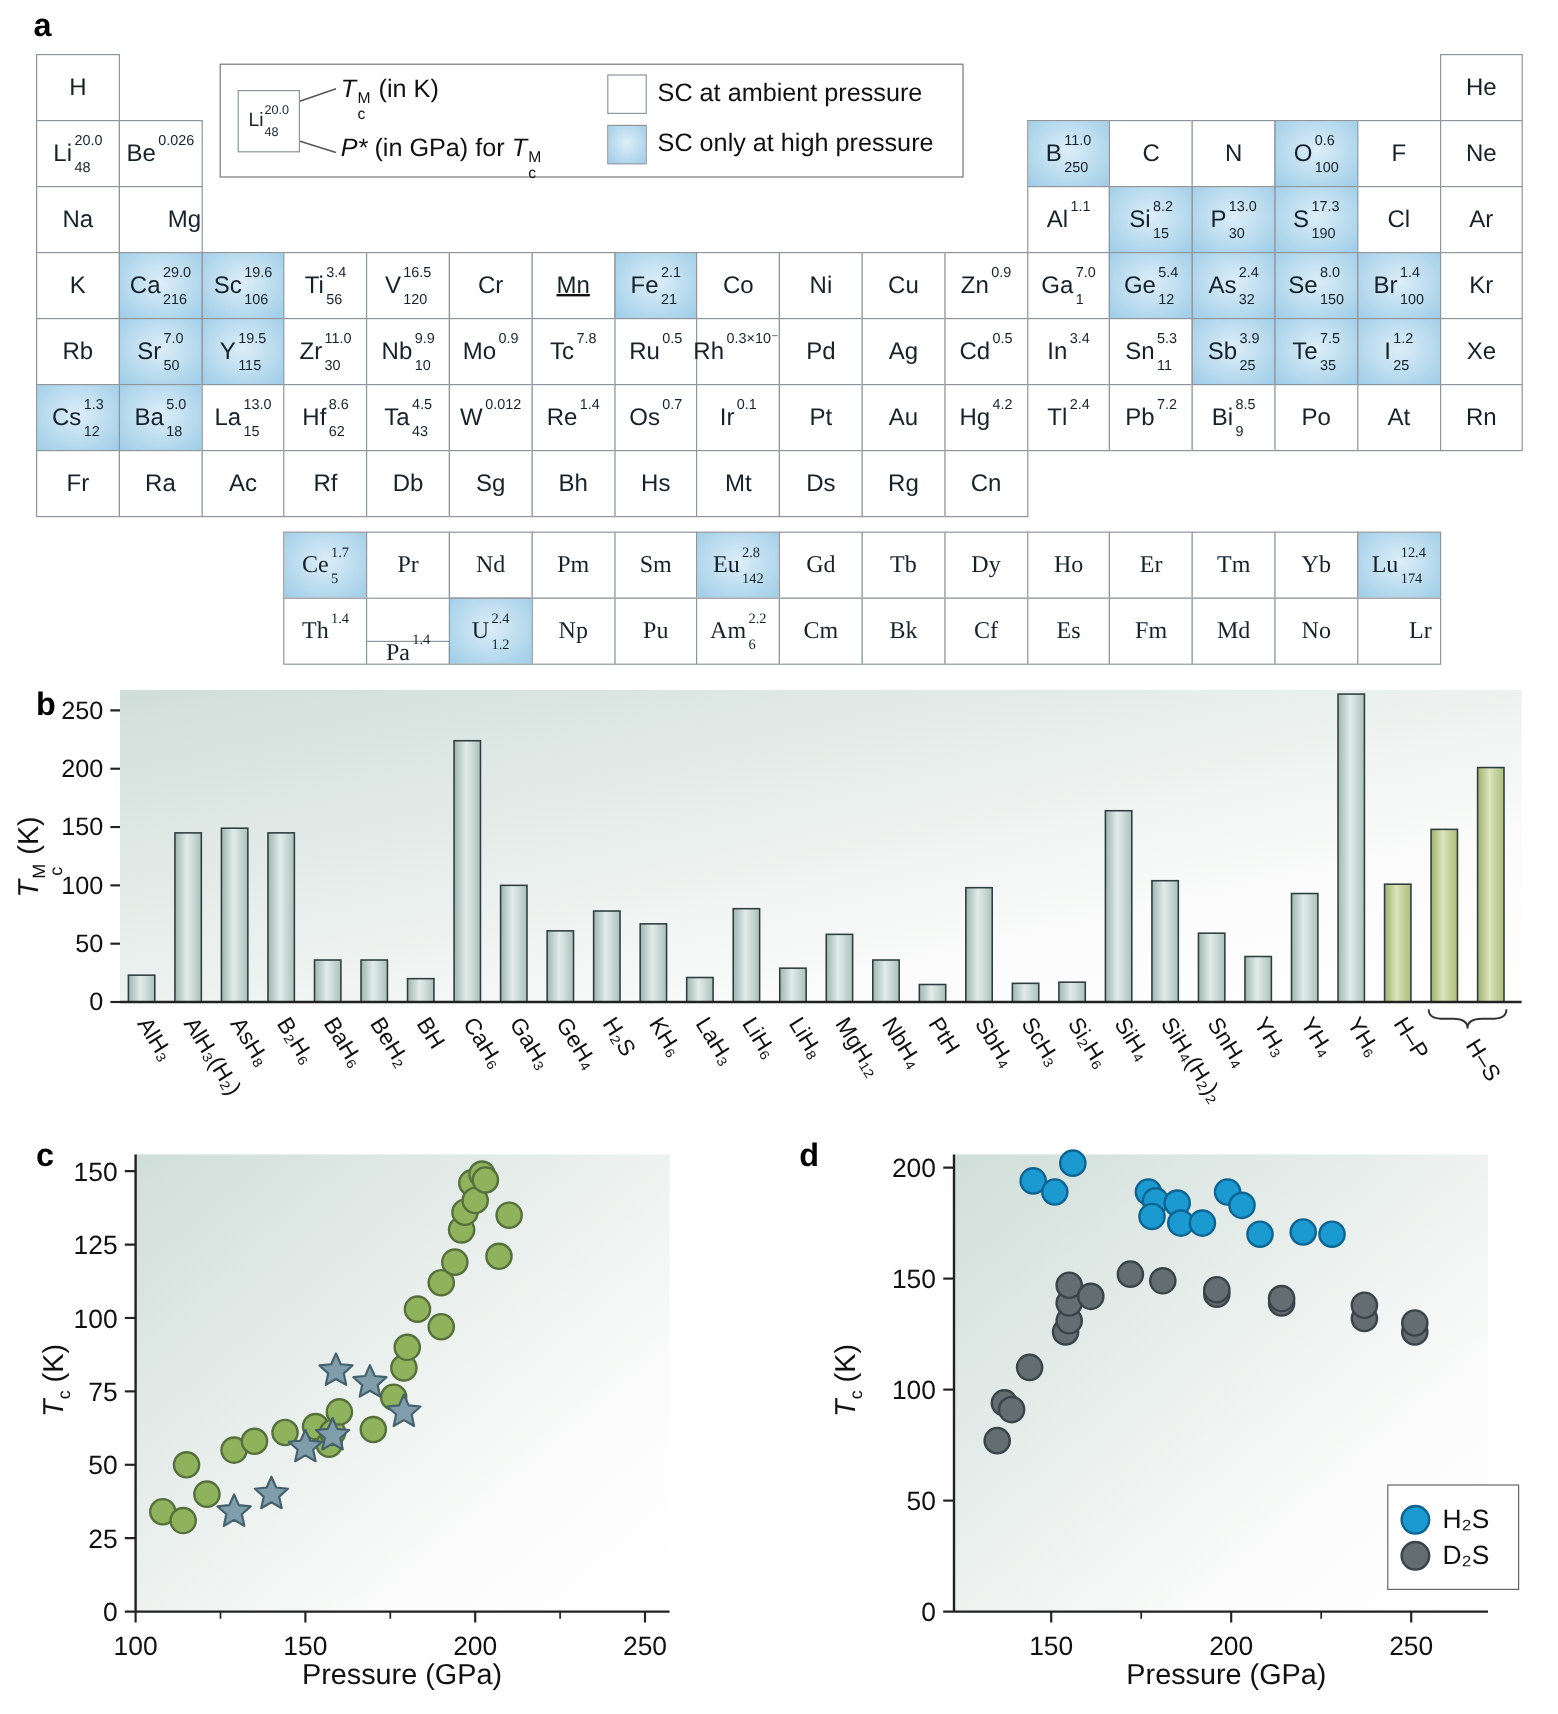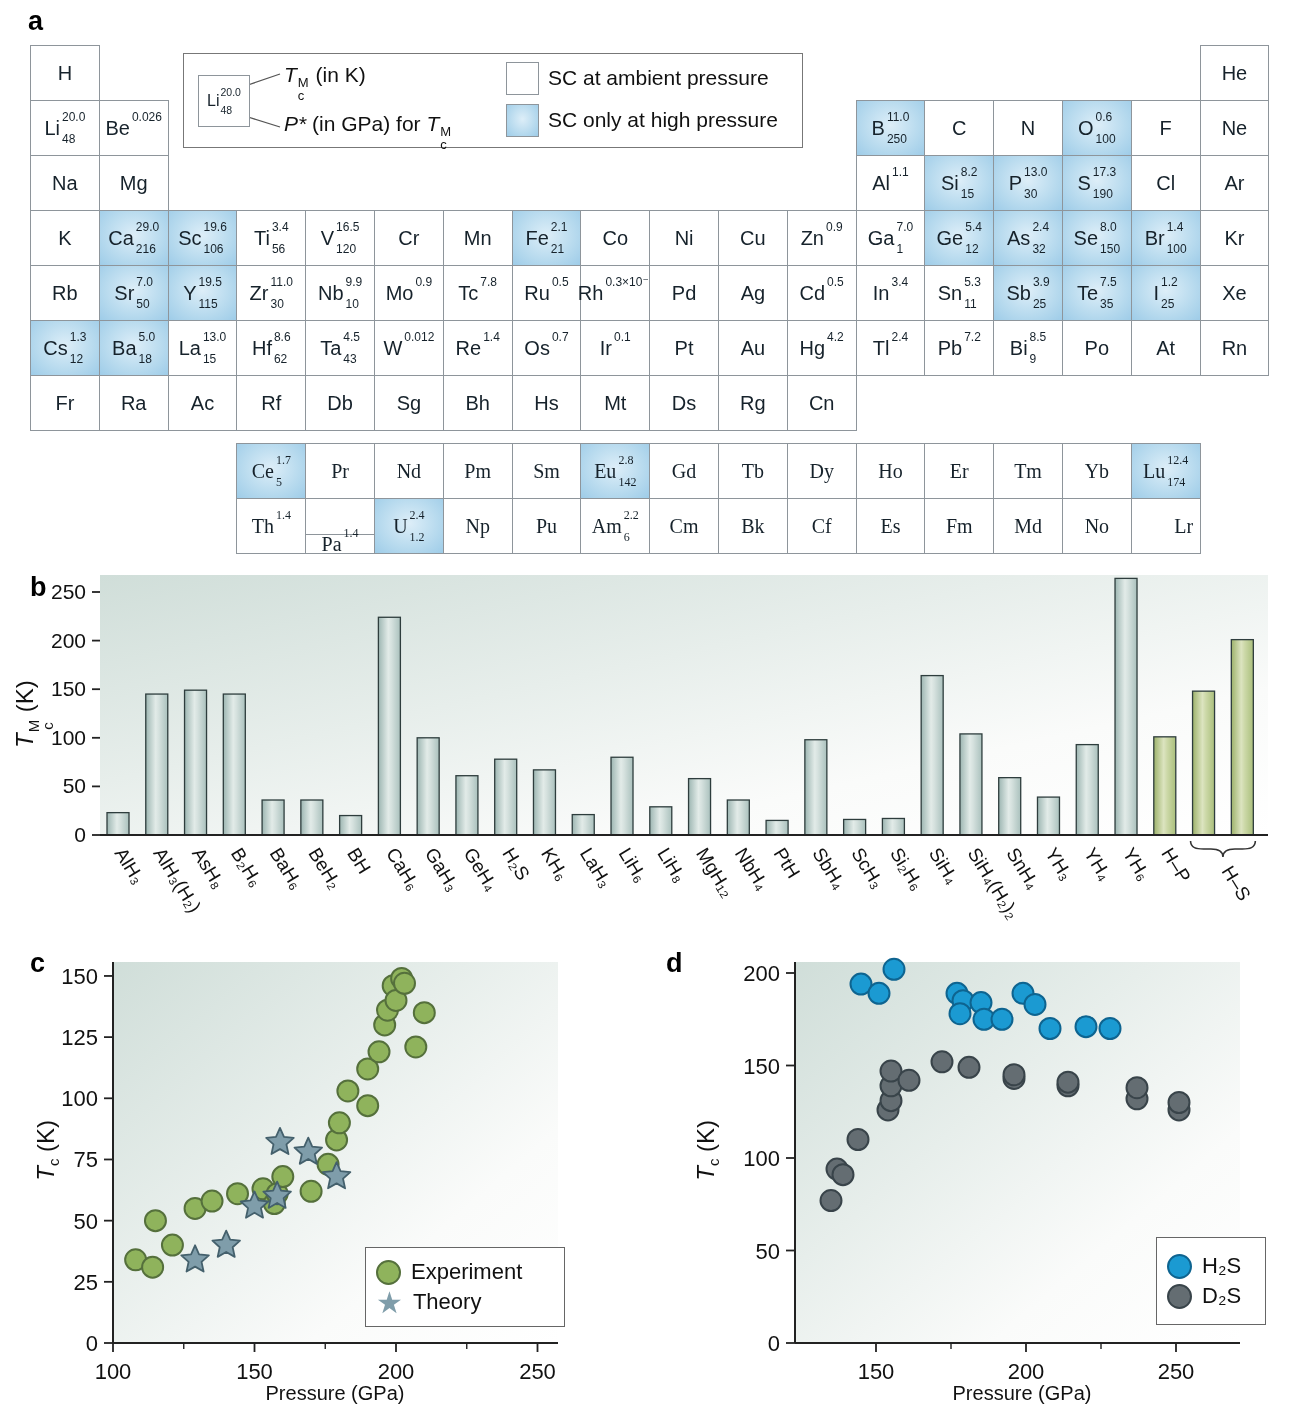--- a/index.html
+++ b/index.html
@@ -31,21 +31,21 @@
   .lrow{position:absolute;font-size:21px;white-space:nowrap;}
   .tvar{font-style:italic;}
   .stk{display:inline-flex;flex-direction:column;justify-content:center;vertical-align:-0.40em;
        font-size:0.62em;line-height:0.95em;margin:0 1px;}
   .swatch{position:absolute;width:31px;height:31px;border:1px solid #8e959b;}
 
   
   svg{position:absolute;}
   svg text{font-family:"Liberation Sans","DejaVu Sans",sans-serif;}
   .ylab{position:absolute;font-size:24px;text-align:center;transform:rotate(-90deg);white-space:nowrap;}
-  .xlab{position:absolute;font-size:20px;text-align:center;width:300px;}
+  .xlab{position:absolute;font-size:24px;text-align:center;width:300px;}
   .chart-legend{position:absolute;background:#fff;border:1.5px solid #666;display:flex;
                 flex-direction:column;justify-content:center;gap:4px;padding:6px 10px;}
   .chart-legend .row{display:flex;align-items:center;gap:10px;font-size:21px;white-space:nowrap;}
   .sw{width:24px;height:24px;border:1.2px solid #333;flex:0 0 auto;}
   .sw-green{background:linear-gradient(90deg,#9db26b 0%,#d9e2ba 45%,#b9ca8e 100%);}
   .sw-gray{background:linear-gradient(90deg,#9db6b2 0%,#e2ebe8 45%,#b6cac6 100%);}
   .mk-circle{width:21px;height:21px;border-radius:50%;flex:0 0 auto;}
   .mk-green{background:#8fb35c;border:2px solid #55703c;}
   .mk-blue{background:#1b9ad2;border:2px solid #0e6490;}
   .mk-dgray{background:#646d72;border:2px solid #39444a;}
@@ -106,21 +106,21 @@
         </div>
         <div class="pcell sc-none" style="grid-area: 2 / 17;">
           <span class="psym">F</span>
         </div>
         <div class="pcell sc-none" style="grid-area: 2 / 18;">
           <span class="psym">Ne</span>
         </div>
         <div class="pcell sc-none" style="grid-area: 3 / 1;">
           <span class="psym">Na</span>
         </div>
-        <div class="pcell sc-none" style="grid-area: 3 / 2;">
+        <div class="pcell sc-none" style="grid-area: 3 / 2; justify-content: flex-end;">
           <span class="psym">Mg</span>
         </div>
         <div class="pcell sc-ambient" style="grid-area: 3 / 13;">
           <span class="psym">Al</span>
           <span class="pstk">
             <span class="csup">1.1</span>
             <span class="csub"></span>
           </span>
         </div>
         <div class="pcell sc-high" style="grid-area: 3 / 14; text-align: right;">
@@ -177,21 +177,21 @@
         <div class="pcell sc-ambient" style="grid-area: 4 / 5;">
           <span class="psym">V</span>
           <span class="pstk">
             <span class="csup">16.5</span>
             <span class="csub">120</span>
           </span>
         </div>
         <div class="pcell sc-none" style="grid-area: 4 / 6;">
           <span class="psym">Cr</span>
         </div>
-        <div class="pcell sc-none" style="grid-area: 4 / 7;">
+        <div class="pcell sc-none" style="grid-area: 4 / 7; text-decoration: underline;">
           <span class="psym">Mn</span>
         </div>
         <div class="pcell sc-high" style="grid-area: 4 / 8;">
           <span class="psym">Fe</span>
           <span class="pstk">
             <span class="csup">2.1</span>
             <span class="csub">21</span>
           </span>
         </div>
         <div class="pcell sc-none" style="grid-area: 4 / 9;">
@@ -833,30 +833,20 @@
       <polygon points="254.5,251.46799999999996 258.49693971558884,260.4666844382503 268.2903194862797,261.4872535815632 260.96718431080706,268.0693155617496 263.02288615824085,277.6987464184367 254.5,272.768 245.97711384175915,277.6987464184367 248.03281568919294,268.0693155617496 240.7096805137203,261.4872535815632 250.5030602844112,260.4666844382503" fill="#7f9daa" stroke="#44606c" stroke-width="1.8" stroke-linejoin="round"></polygon>
       <polygon points="277.14,241.68 281.1369397155888,250.67868443825037 290.9303194862797,251.69925358156326 283.60718431080704,258.28131556174964 285.66288615824084,267.91074641843676 277.14,262.98 268.61711384175914,267.91074641843676 270.67281568919293,258.28131556174964 263.3496805137203,251.69925358156328 273.14306028441115,250.67868443825037" fill="#7f9daa" stroke="#44606c" stroke-width="1.8" stroke-linejoin="round"></polygon>
       <polygon points="279.97,187.846 283.96693971558886,196.84468443825037 293.76031948627974,197.86525358156325 286.4371843108071,204.44731556174963 288.4928861582409,214.07674641843676 279.97,209.14600000000002 271.4471138417592,214.07674641843676 273.50281568919297,204.44731556174963 266.1796805137203,197.86525358156328 275.9730602844112,196.84468443825037" fill="#7f9daa" stroke="#44606c" stroke-width="1.8" stroke-linejoin="round"></polygon>
       <polygon points="308.27,197.634 312.2669397155888,206.63268443825035 322.0603194862797,207.65325358156326 314.73718431080704,214.23531556174962 316.79288615824083,223.8647464184367 308.27,218.934 299.74711384175913,223.8647464184367 301.8028156891929,214.23531556174962 294.47968051372027,207.65325358156326 304.27306028441114,206.63268443825035" fill="#7f9daa" stroke="#44606c" stroke-width="1.8" stroke-linejoin="round"></polygon>
       <polygon points="336.57,222.10399999999998 340.56693971558883,231.10268443825035 350.3603194862797,232.12325358156323 343.03718431080705,238.70531556174961 345.09288615824084,248.33474641843674 336.57,243.404 328.04711384175914,248.33474641843674 330.10281568919294,238.70531556174961 322.7796805137203,232.12325358156326 332.57306028441116,231.10268443825035" fill="#7f9daa" stroke="#44606c" stroke-width="1.8" stroke-linejoin="round"></polygon>
     </svg>
   <div class="ylab" style="left:-8px;top:1135px;width:110px">
     <span class="tvar">T</span><sub style="font-size:0.62em">c</sub><span> (K)</span>
   </div>
   <div class="xlab" style="left:185px;top:1382px">Pressure (GPa)</div>
-  <div id="legend-c" class="chart-legend" style="left:365px;top:1247px;width:178px;height:66px">
-    <div class="row">
-      <span class="mk-circle mk-green"></span>
-      <span>Experiment</span>
-    </div>
-    <div class="row">
-      <span class="mk-star">★</span>
-      <span>Theory</span>
-    </div>
-  </div>
 
   <svg id="chart-d" style="left:660px;top:940px" width="638" height="488">
       <defs>
         <linearGradient id="dbg" x1="0" y1="0" x2="1" y2="1">
           <stop offset="0%" stop-color="#d0ded9"></stop>
           <stop offset="40%" stop-color="#e7eeeb"></stop>
           <stop offset="72%" stop-color="#fafbfa"></stop>
           <stop offset="100%" stop-color="#ffffff"></stop>
         </linearGradient>
         <linearGradient id="dgray" x1="0" y1="0" x2="1" y2="0">

